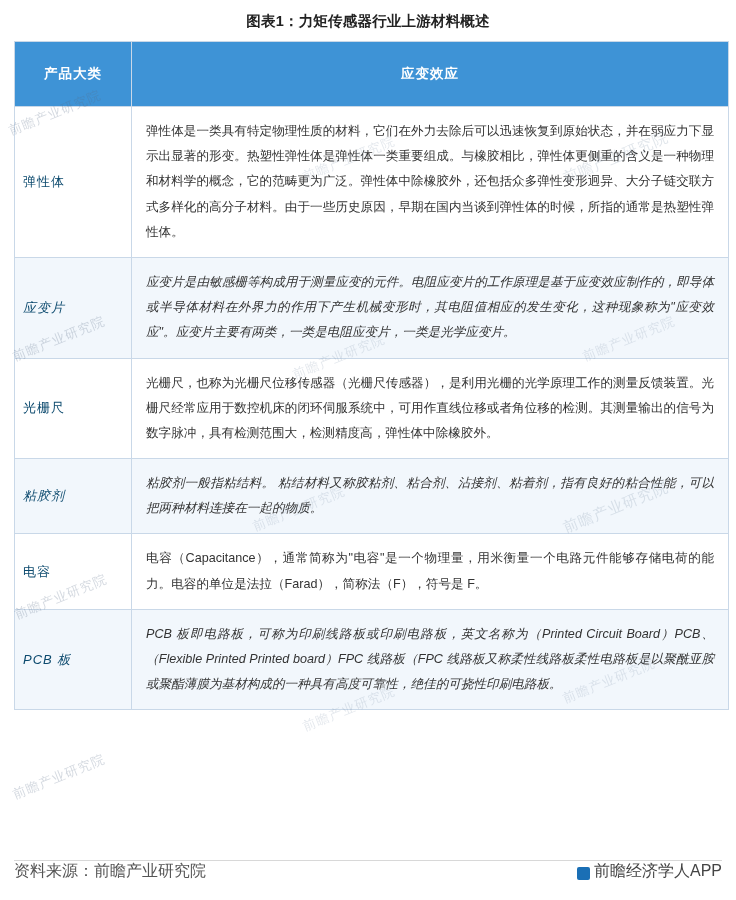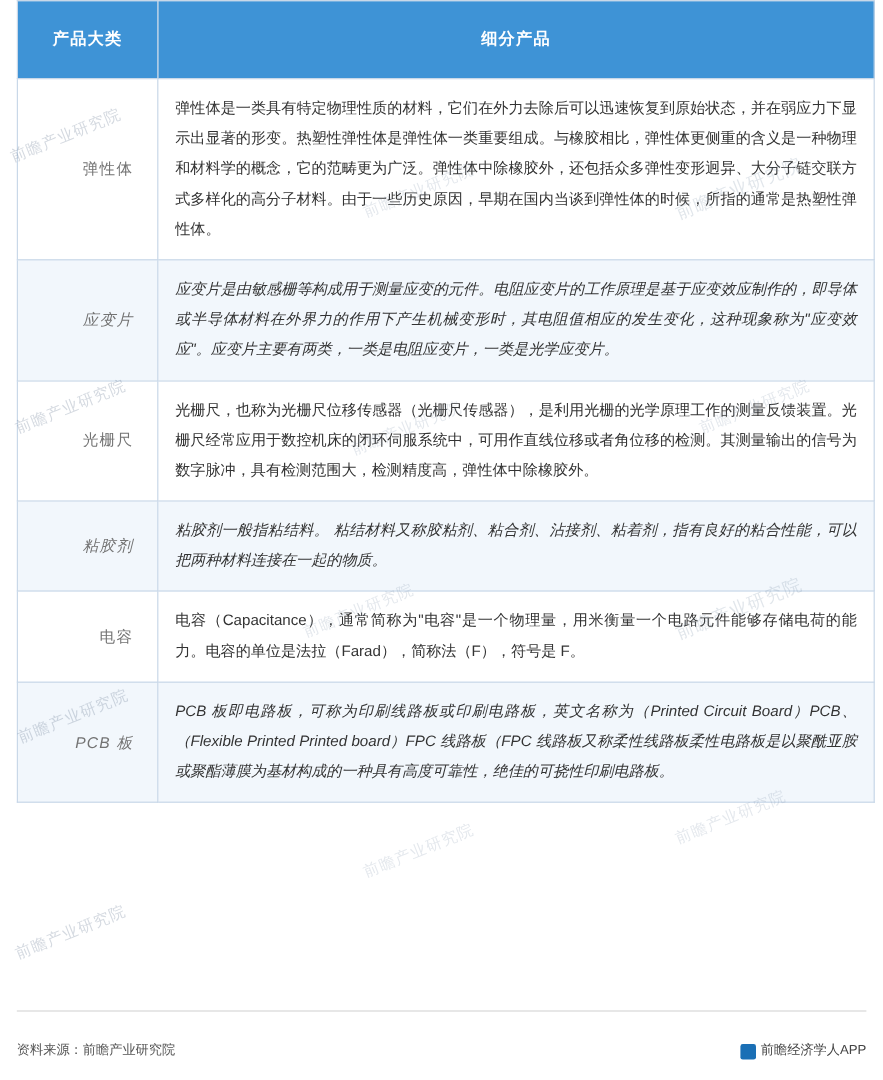--- a/index.html
+++ b/index.html
@@ -46,25 +46,25 @@
     color: #ffffff;
     font-size: 13.5px;
     font-weight: bold;
     height: 62px;
     border: 1px solid #3e93d6;
     letter-spacing: 1px;
   }
   th.col-cat { width: 114px; margin-top: 26px; }
   th.col-det { width: 594px; }
   td.cat {
-    text-align: right;
+    text-align: left;
     font-size: 13px;
-    color: #737373;
+    color: #0c4a6e;
     letter-spacing: 1px;
-    padding: 6px 20px;
+    padding: 6px 8px;
   }
   td.det {
     font-size: 12.6px;
     color: #333;
     line-height: 2.0;
     padding: 12px 14px;
     text-align: justify;
     margin-top: 20px;
   }
   tbody tr.alt td {
@@ -73,22 +73,22 @@
   }
   tbody tr td {
     background: #ffffff;
   }
   .footer {
     position: absolute;
     left: 14px;
     right: 14px;
     bottom: 18px;
     border-top: 1px solid #d8d8d8;
-    padding-top: 24px;
-    font-size: 11px;
+    padding-top: 0;
+    font-size: 16px;
     color: #555;
     display: flex;
     justify-content: space-between;
     align-items: center;
   }
   .footer .right {
     color: #444;
     display: flex;
     align-items: center;
     gap: 4px;
@@ -125,26 +125,27 @@
     background: #1a6fb5;
     position: relative;
     top: 2px;
   }
 </style>
 </head>
 <body>
 
 <div class="page">
 
+  <div class="title">图表1：力矩传感器行业上游材料概述</div>
 
   <table class="main">
     <thead>
       <tr>
         <th class="col-cat">产品大类</th>
-        <th class="col-det">细分产品</th>
+        <th class="col-det">应变效应</th>
       </tr>
     </thead>
     <tbody>
       <tr>
         <td class="cat">弹性体</td>
         <td class="det">弹性体是一类具有特定物理性质的材料，它们在外力去除后可以迅速恢复到原始状态，并在弱应力下显示出显著的形变。热塑性弹性体是弹性体一类重要组成。与橡胶相比，弹性体更侧重的含义是一种物理和材料学的概念，它的范畴更为广泛。弹性体中除橡胶外，还包括众多弹性变形迥异、大分子链交联方式多样化的高分子材料。由于一些历史原因，早期在国内当谈到弹性体的时候，所指的通常是热塑性弹性体。</td>
       </tr>
       <tr class="alt">
         <td class="cat">应变片</td>
         <td class="det">应变片是由敏感栅等构成用于测量应变的元件。电阻应变片的工作原理是基于应变效应制作的，即导体或半导体材料在外界力的作用下产生机械变形时，其电阻值相应的发生变化，这种现象称为"应变效应"。应变片主要有两类，一类是电阻应变片，一类是光学应变片。</td>

